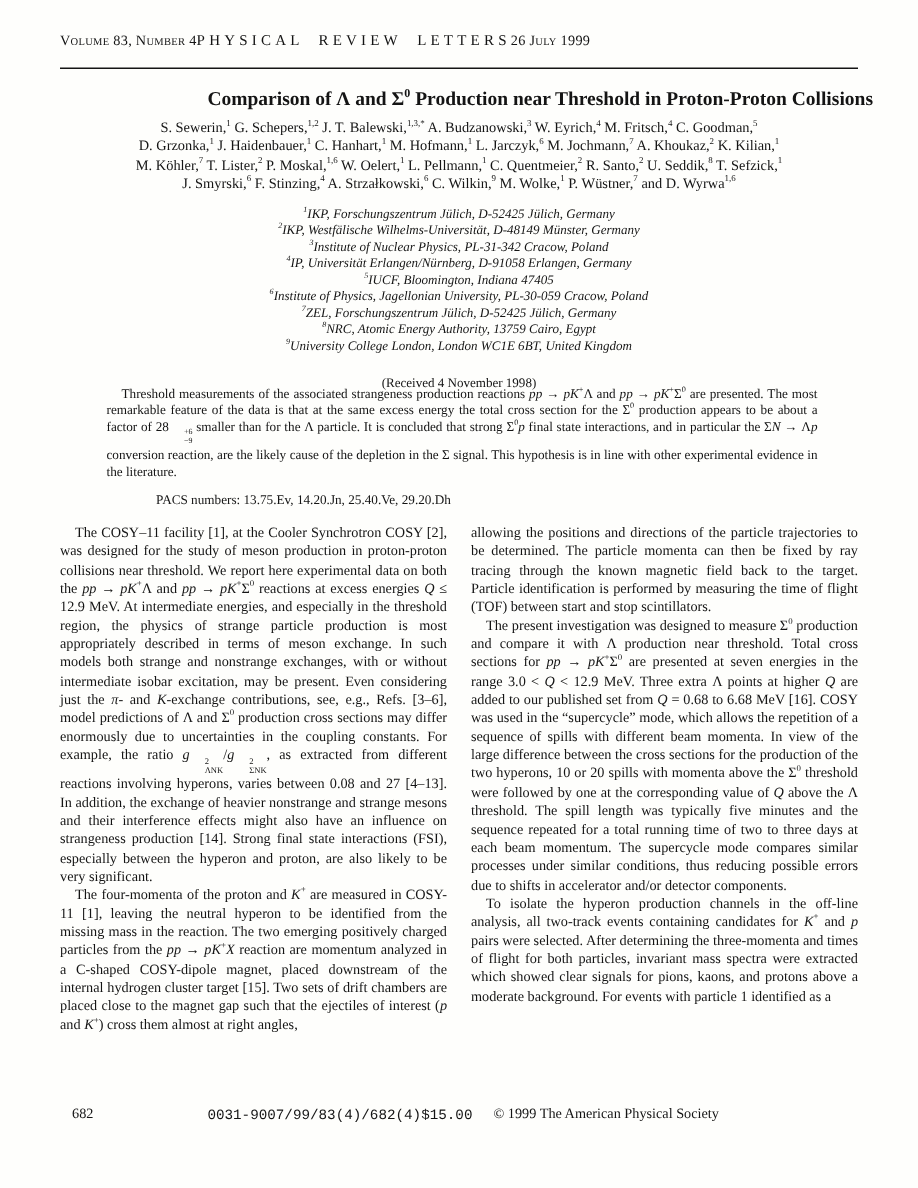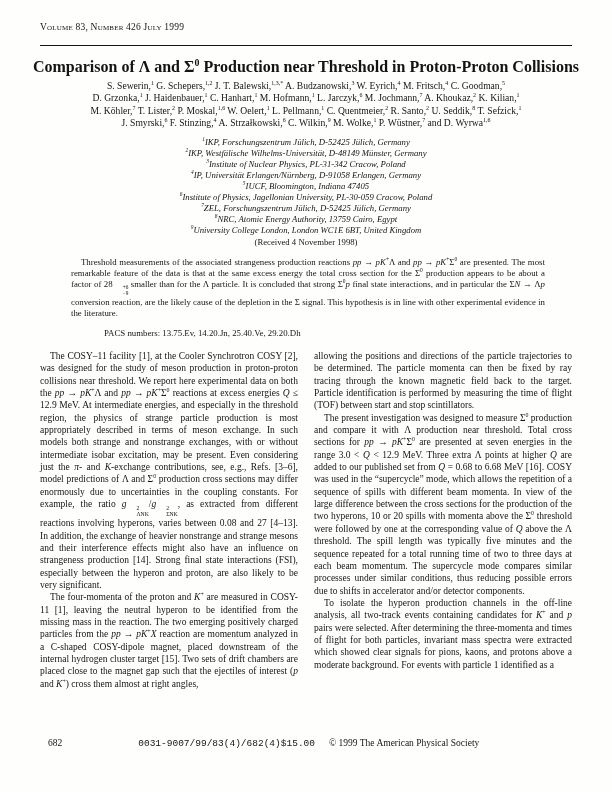--- a/index.html
+++ b/index.html
@@ -17,31 +17,31 @@
     position:absolute;top:22px;left:40px;right:40px;
     display:flex;align-items:baseline;
     font-size:9.5px;
   }
   .sc{font-variant:small-caps;letter-spacing:0.2px;}
   .hdr-center{font-size:10px;letter-spacing:2.8px;word-spacing:5px;}
   .hdr-rule{position:absolute;top:45px;left:40px;right:40px;border-top:1.4px solid #141414;}
   
   .title{
     position:absolute;top:58px;left:30px;right:30px;margin:0;
-    font-size:16px;font-weight:bold;text-align:center;
+    font-size:13px;font-weight:bold;text-align:right;
   }
   .authors{
     position:absolute;top:80px;left:30px;right:30px;
     font-size:9.6px;line-height:12.4px;text-align:center;
   }
   .affils{
     position:absolute;top:137px;left:30px;right:30px;
     font-size:8.7px;font-style:italic;line-height:10.95px;text-align:center;
   }
-  .received{font-style:normal;margin-top:1px;}
+  .received{font-style:normal;margin-top:14px;}
   
   .abstract{
     position:absolute;top:257px;left:71px;width:474px;
     font-size:8.8px;line-height:10.9px;text-align:justify;text-indent:10px;
   }
   .pacs{
     position:absolute;top:328px;left:104px;
     font-size:8.8px;
   }
   
@@ -61,20 +61,21 @@
   .ftr .pubcode{margin-left:62px;font-family:Liberation Mono, monospace;}
   .ftr .copyright{}
 </style>
 </head>
 <body>
 
 <div class="page">
 
   <header class="hdr">
     <span class="sc">Volume 83, Number 4</span>
+    <span class="hdr-center">PHYSICAL REVIEW LETTERS</span>
     <span class="sc">26 July 1999</span>
   </header>
   <div class="hdr-rule"></div>
 
   <h1 class="title">Comparison of Λ and Σ<sup>0</sup> Production near Threshold in Proton-Proton Collisions</h1>
 
   <div class="authors">
     <div>S. Sewerin,<sup>1</sup> G. Schepers,<sup>1,2</sup> J. T. Balewski,<sup>1,3,*</sup> A. Budzanowski,<sup>3</sup> W. Eyrich,<sup>4</sup> M. Fritsch,<sup>4</sup> C. Goodman,<sup>5</sup></div>
     <div>D. Grzonka,<sup>1</sup> J. Haidenbauer,<sup>1</sup> C. Hanhart,<sup>1</sup> M. Hofmann,<sup>1</sup> L. Jarczyk,<sup>6</sup> M. Jochmann,<sup>7</sup> A. Khoukaz,<sup>2</sup> K. Kilian,<sup>1</sup></div>
     <div>M. Köhler,<sup>7</sup> T. Lister,<sup>2</sup> P. Moskal,<sup>1,6</sup> W. Oelert,<sup>1</sup> L. Pellmann,<sup>1</sup> C. Quentmeier,<sup>2</sup> R. Santo,<sup>2</sup> U. Seddik,<sup>8</sup> T. Sefzick,<sup>1</sup></div>

